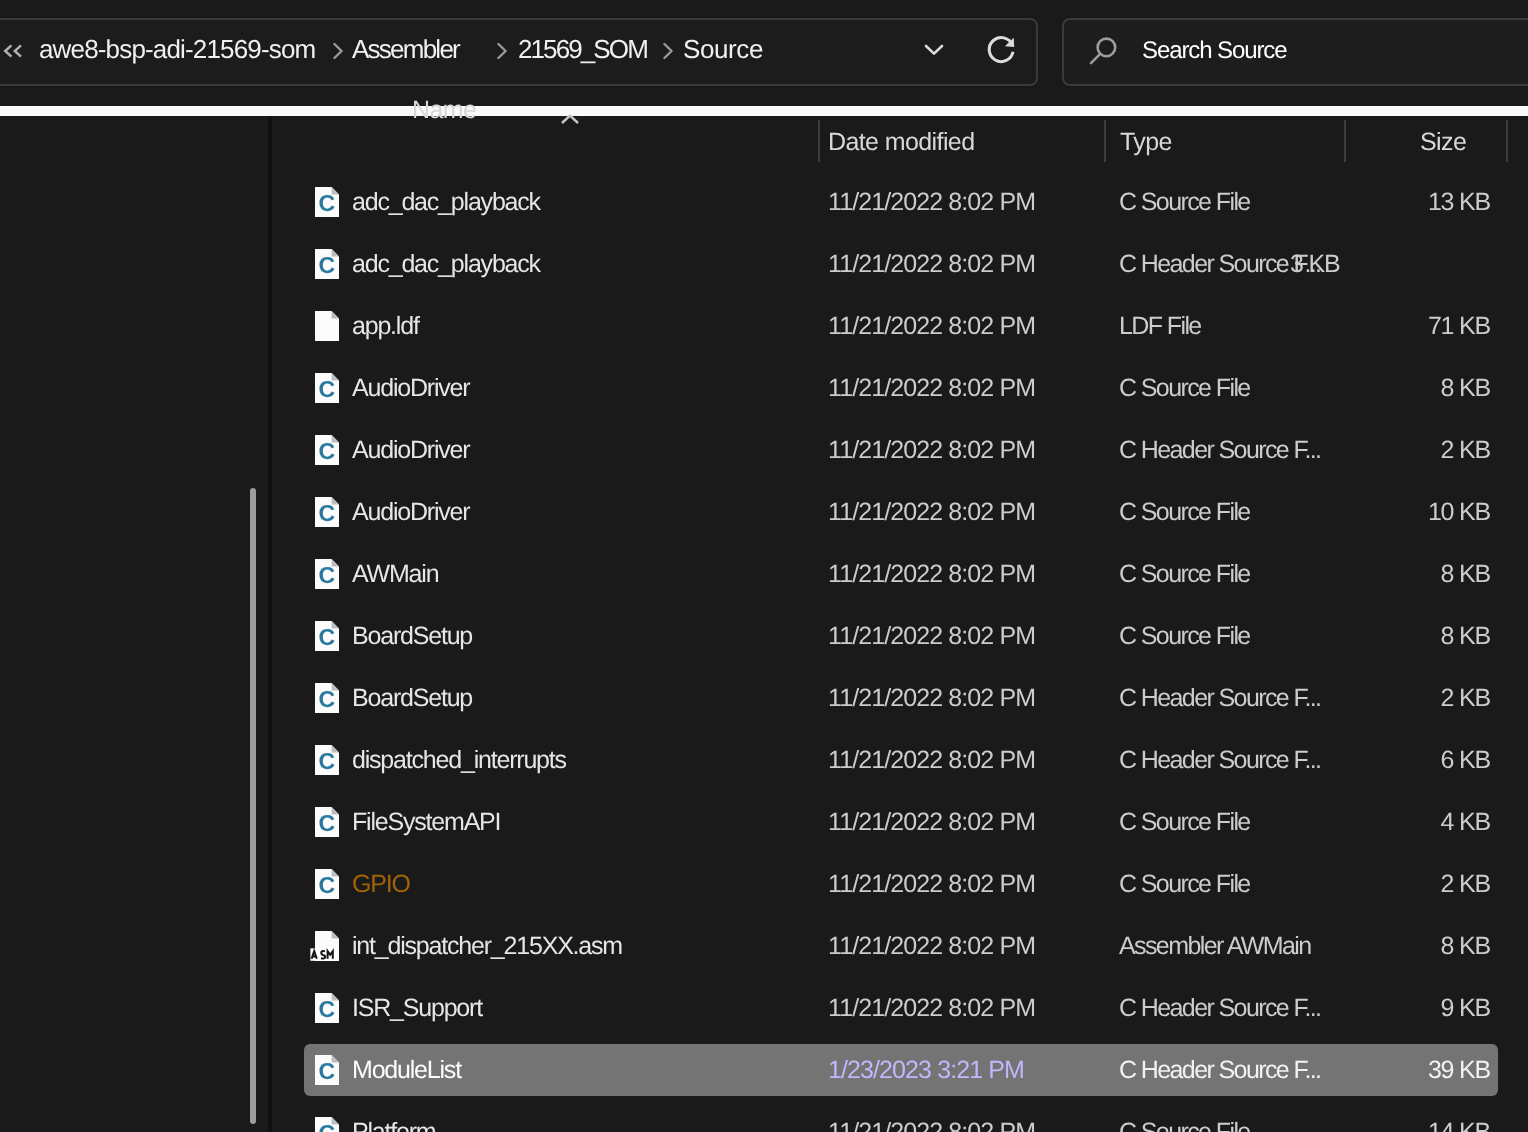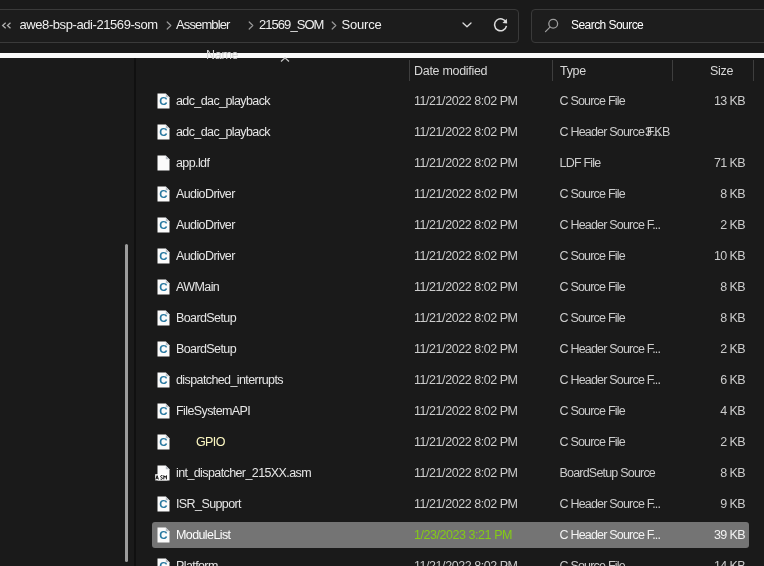--- a/index.html
+++ b/index.html
@@ -156,53 +156,53 @@
   </svg>
 <div class="abs name" style="left:176px;top:395.5px;height:31px;line-height:31px;color:#e6e6e6;">FileSystemAPI</div>
 <div class="abs data" style="left:414px;top:395.5px;height:31px;line-height:31px;color:#cccccc;">11/21/2022 8:02 PM</div>
 <div class="abs data typ" style="left:559.5px;top:395.5px;height:31px;line-height:31px;color:#cccccc;">C Source File</div>
 <div class="abs data siz" style="left:645px;top:395.5px;width:100px;height:31px;line-height:31px;text-align:right;color:#cccccc;">4 KB</div>
 <svg class="abs" style="left:157px;top:434.0px;overflow:visible;" width="13" height="16" viewBox="0 0 13 16">
     <path d="M0.5 0.5 L8.8 0.5 L12.5 4.2 L12.5 15.5 L0.5 15.5 Z" fill="#fbfbfb"></path>
     <path d="M8.8 0.5 L12.5 4.2 L8.8 4.2 Z" fill="#b9bec4"></path>
     <text x="6.4" y="12.3" text-anchor="middle" font-family="Liberation Sans, sans-serif" font-size="11.5" font-weight="bold" fill="#2878a0">C</text>
   </svg>
-<div class="abs name" style="left:176px;top:426.5px;height:31px;line-height:31px;color:#fef9c3;margin-left:20px;">GPIO</div>
+<div class="abs name" style="left:176px;top:426.5px;height:31px;line-height:31px;color:#a16207;">GPIO</div>
 <div class="abs data" style="left:414px;top:426.5px;height:31px;line-height:31px;color:#cccccc;">11/21/2022 8:02 PM</div>
 <div class="abs data typ" style="left:559.5px;top:426.5px;height:31px;line-height:31px;color:#cccccc;">C Source File</div>
 <div class="abs data siz" style="left:645px;top:426.5px;width:100px;height:31px;line-height:31px;text-align:right;color:#cccccc;">2 KB</div>
 <svg class="abs" style="left:157px;top:465.0px;overflow:visible;" width="13" height="16" viewBox="0 0 13 16">
     <path d="M0.5 0.5 L8.8 0.5 L12.5 4.2 L12.5 15.5 L0.5 15.5 Z" fill="#fbfbfb"></path>
     <path d="M8.8 0.5 L12.5 4.2 L8.8 4.2 Z" fill="#b9bec4"></path>
     <rect x="-1.8" y="9.2" width="12.2" height="6.2" fill="#ffffff"></rect>
     <path d="M-1.2 14.4 L0.1 10.6 L1.4 14.4 M-0.8 13.2 L1.0 13.2" stroke="#141414" stroke-width="1" fill="none"></path>
     <path d="M5.5 10.7 Q3.6 10.2 3.6 11.4 Q3.6 12.3 4.5 12.5 Q5.6 12.7 5.6 13.5 Q5.6 14.6 3.5 14.1" stroke="#141414" stroke-width="1" fill="none"></path>
     <path d="M6.8 14.4 L6.8 10.6 L8.1 12.4 L9.4 10.6 L9.4 14.4" stroke="#141414" stroke-width="1" fill="none"></path>
   </svg>
 <div class="abs name" style="left:176px;top:457.5px;height:31px;line-height:31px;color:#e6e6e6;">int_dispatcher_215XX.asm</div>
 <div class="abs data" style="left:414px;top:457.5px;height:31px;line-height:31px;color:#cccccc;">11/21/2022 8:02 PM</div>
-<div class="abs data typ" style="left:559.5px;top:457.5px;height:31px;line-height:31px;color:#cccccc;">BoardSetup Source</div>
+<div class="abs data typ" style="left:559.5px;top:457.5px;height:31px;line-height:31px;color:#cccccc;">Assembler AWMain</div>
 <div class="abs data siz" style="left:645px;top:457.5px;width:100px;height:31px;line-height:31px;text-align:right;color:#cccccc;">8 KB</div>
 <svg class="abs" style="left:157px;top:496.0px;overflow:visible;" width="13" height="16" viewBox="0 0 13 16">
     <path d="M0.5 0.5 L8.8 0.5 L12.5 4.2 L12.5 15.5 L0.5 15.5 Z" fill="#fbfbfb"></path>
     <path d="M8.8 0.5 L12.5 4.2 L8.8 4.2 Z" fill="#b9bec4"></path>
     <text x="6.4" y="12.3" text-anchor="middle" font-family="Liberation Sans, sans-serif" font-size="11.5" font-weight="bold" fill="#2878a0">C</text>
   </svg>
 <div class="abs name" style="left:176px;top:488.5px;height:31px;line-height:31px;color:#e6e6e6;">ISR_Support</div>
 <div class="abs data" style="left:414px;top:488.5px;height:31px;line-height:31px;color:#cccccc;">11/21/2022 8:02 PM</div>
 <div class="abs data typ" style="left:559.5px;top:488.5px;height:31px;line-height:31px;color:#cccccc;">C Header Source F...</div>
 <div class="abs data siz" style="left:645px;top:488.5px;width:100px;height:31px;line-height:31px;text-align:right;color:#cccccc;">9 KB</div>
 <div class="abs" style="left:151.5px;top:522.0px;width:597px;height:26px;background:#747474;border-radius:3px;"></div>
 <svg class="abs" style="left:157px;top:527.0px;overflow:visible;" width="13" height="16" viewBox="0 0 13 16">
     <path d="M0.5 0.5 L8.8 0.5 L12.5 4.2 L12.5 15.5 L0.5 15.5 Z" fill="#fbfbfb"></path>
     <path d="M8.8 0.5 L12.5 4.2 L8.8 4.2 Z" fill="#b9bec4"></path>
     <text x="6.4" y="12.3" text-anchor="middle" font-family="Liberation Sans, sans-serif" font-size="11.5" font-weight="bold" fill="#2878a0">C</text>
   </svg>
 <div class="abs name" style="left:176px;top:519.5px;height:31px;line-height:31px;color:#fdfdfd;">ModuleList</div>
-<div class="abs data" style="left:414px;top:519.5px;height:31px;line-height:31px;color:#84cc16;">1/23/2023 3:21 PM</div>
+<div class="abs data" style="left:414px;top:519.5px;height:31px;line-height:31px;color:#c4b5fd;">1/23/2023 3:21 PM</div>
 <div class="abs data typ" style="left:559.5px;top:519.5px;height:31px;line-height:31px;color:#f2f2f2;">C Header Source F...</div>
 <div class="abs data siz" style="left:645px;top:519.5px;width:100px;height:31px;line-height:31px;text-align:right;color:#f2f2f2;">39 KB</div>
 <svg class="abs" style="left:157px;top:558.0px;overflow:visible;" width="13" height="16" viewBox="0 0 13 16">
     <path d="M0.5 0.5 L8.8 0.5 L12.5 4.2 L12.5 15.5 L0.5 15.5 Z" fill="#fbfbfb"></path>
     <path d="M8.8 0.5 L12.5 4.2 L8.8 4.2 Z" fill="#b9bec4"></path>
     <text x="6.4" y="12.3" text-anchor="middle" font-family="Liberation Sans, sans-serif" font-size="11.5" font-weight="bold" fill="#2878a0">C</text>
   </svg>
 <div class="abs name" style="left:176px;top:550.5px;height:31px;line-height:31px;color:#e6e6e6;">Platform</div>
 <div class="abs data" style="left:414px;top:550.5px;height:31px;line-height:31px;color:#cccccc;">11/21/2022 8:02 PM</div>
 <div class="abs data typ" style="left:559.5px;top:550.5px;height:31px;line-height:31px;color:#cccccc;">C Source File</div>

